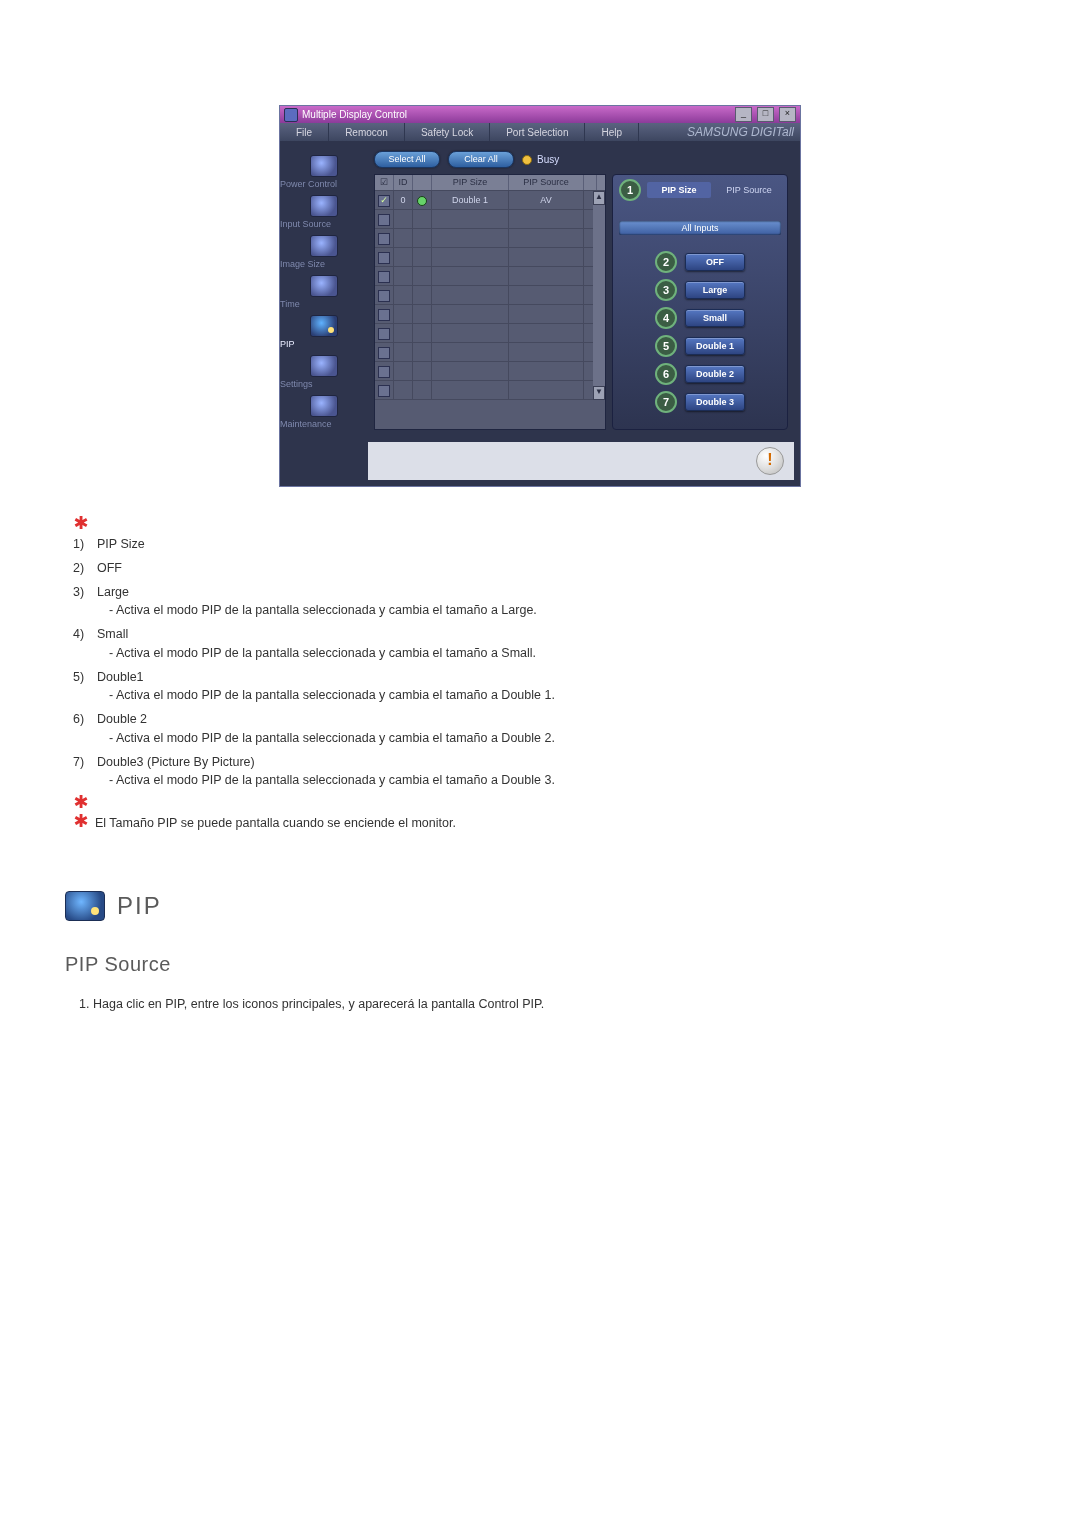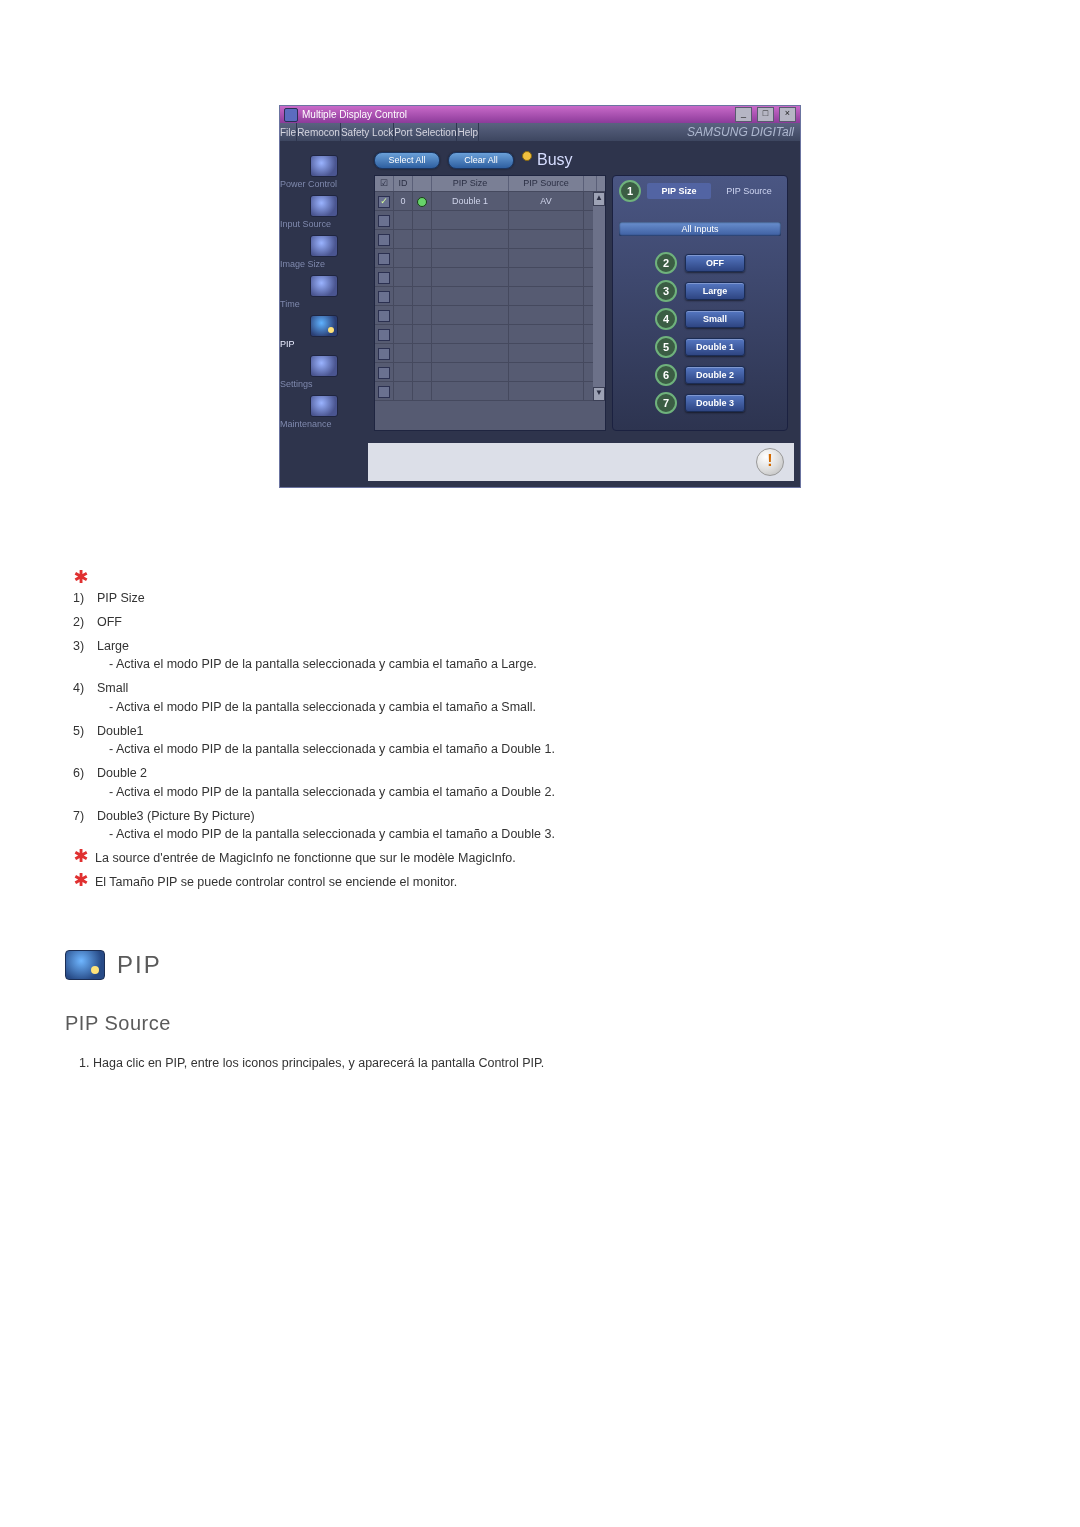--- a/index.html
+++ b/index.html
@@ -10,21 +10,21 @@
     color: #333;
   }
   .page {
     width: 950px;
     margin: 0 auto;
     padding: 60px 65px 120px 65px;
   }
   
   .app-window {
     width: 520px;
-    margin: 45px auto 82px auto;
+    margin: 45px auto 29px auto;
     background: #fef9c3;
     border: 1px solid #6b74a0;
     box-shadow: 0 0 0 1px #1a1f2e inset;
     font-size: 10px;
   }
   .titlebar {
     height: 17px;
     background: linear-gradient(#c96ac9, #8c3b9a);
     display: flex;
     align-items: center;
@@ -59,21 +59,21 @@
 
   .menubar {
     display: flex;
     align-items: center;
     background: linear-gradient(#5a6380, #3d4660);
     color: #d6d6e0;
     height: 18px;
     font-size: 10px;
   }
   .menubar .menu-item {
-    padding: 0 0;
+    padding: 0 16px;
     border-right: 1px solid #2f3750;
     height: 100%;
     display: flex;
     align-items: center;
     cursor: pointer;
     white-space: nowrap;
   }
   .menubar .brand {
     margin-left: auto;
     padding: 0 6px;
@@ -140,24 +140,24 @@
     border-radius: 8px;
     border: 1px solid #1b3560;
     text-align: center;
     cursor: pointer;
     box-shadow: 0 0 2px rgba(0,0,0,.5);
     min-width: 44px;
     line-height: 11px;
   }
   .busy {
     display: flex;
-    align-items: flex-start;
+    align-items: flex-end;
     gap: 5px;
     color: #d6ddff;
-    font-size: 16px;
+    font-size: 10px;
   }
   .busy .dot {
     width: 8px;
     height: 8px;
     border-radius: 50%;
     background: #f0c040;
     border: 1px solid #8a6a10;
   }
 
   .content-row {
@@ -647,25 +647,24 @@
         <li><span class="num-marker">2)</span><span>OFF</span></li>
         <li><span class="num-marker">3)</span><span>Large</span><div class="sub">- Activa el modo PIP de la pantalla seleccionada y cambia el tamaño a Large.</div></li>
         <li><span class="num-marker">4)</span><span>Small</span><div class="sub">- Activa el modo PIP de la pantalla seleccionada y cambia el tamaño a Small.</div></li>
         <li><span class="num-marker">5)</span><span>Double1</span><div class="sub">- Activa el modo PIP de la pantalla seleccionada y cambia el tamaño a Double 1.</div></li>
         <li><span class="num-marker">6)</span><span>Double 2</span><div class="sub">- Activa el modo PIP de la pantalla seleccionada y cambia el tamaño a Double 2.</div></li>
         <li><span class="num-marker">7)</span><span>Double3 (Picture By Picture)</span><div class="sub">- Activa el modo PIP de la pantalla seleccionada y cambia el tamaño a Double 3.</div></li>
       </ol>
 
     <div class="star-row">
       <span class="star">✱</span>
-      <span>La source d'entrée de MagicInfo ne fonctionne que sur le modèle MagicInfo.</span>
     </div>
     <div class="star-row">
       <span class="star">✱</span>
-      <span>El Tamaño PIP se puede controlar control se enciende el monitor.</span>
+      <span>El Tamaño PIP se puede pantalla cuando se enciende el monitor.</span>
     </div>
 
     <div class="section-title-row">
       <div class="sect-icon"></div>
       <div class="sect-name">PIP</div>
     </div>
 
     <div class="sub-heading">PIP Source</div>
 
     <ol class="simple">

